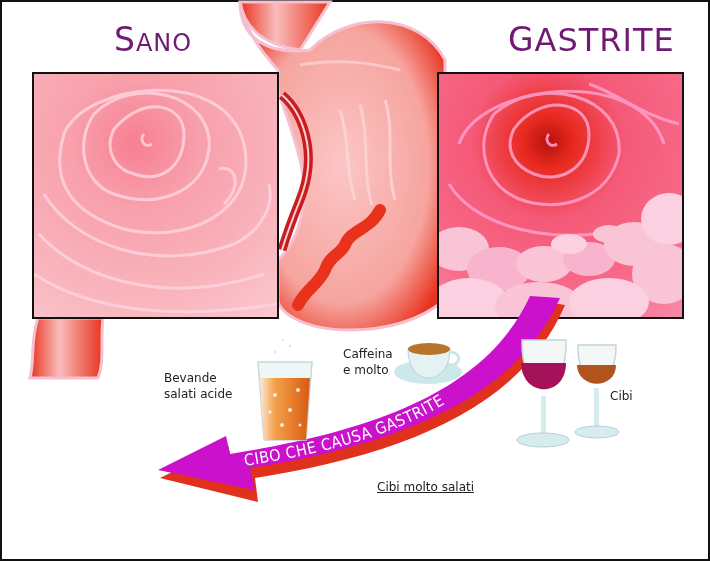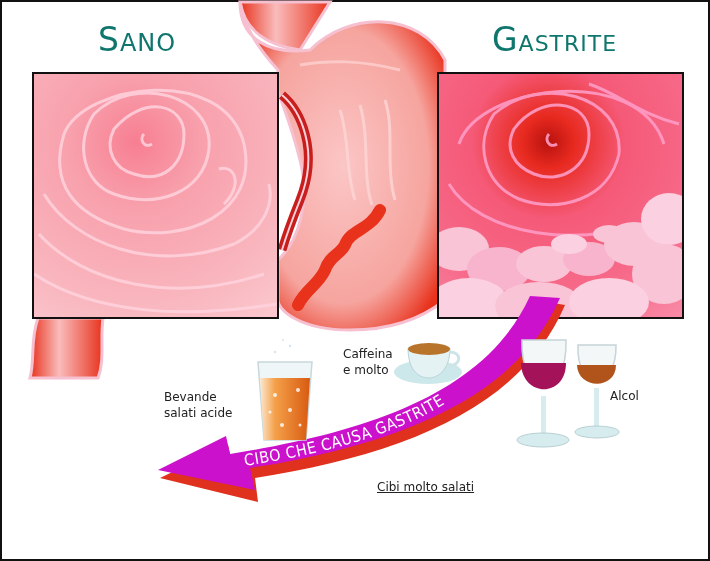--- a/index.html
+++ b/index.html
@@ -1,18 +1,18 @@
 <!DOCTYPE html>
 <html><head>
   <meta charset="utf-8">
   <style>
     html, body { margin: 0; padding: 0; background: #ffffff; }
     body { width: 710px; height: 561px; position: relative; overflow: hidden; font-family: "DejaVu Sans", sans-serif; }
     .frame { position: absolute; left: 0; top: 0; width: 706px; height: 557px; border: 2px solid #111; background: #fff; box-sizing: content-box; }
-    .title { position: absolute; top: 20px; font-family: "DejaVu Sans", sans-serif; color: #0f766e; font-size: 24px; letter-spacing: 1px; font-variant: small-caps; }
+    .title { position: absolute; top: 20px; font-family: "DejaVu Sans", sans-serif; color: #701a75; font-size: 24px; letter-spacing: 1px; font-variant: small-caps; margin-left: 16px; }
     .title .cap { font-size: 33px; }
     .panel { position: absolute; width: 243px; height: 243px; border: 2px solid #111; overflow: hidden; }
     .label { position: absolute; font-size: 12px; color: #222; line-height: 16px; font-family: "DejaVu Sans", sans-serif; }
     svg { position: absolute; left: 0; top: 0; }
   </style>
 </head>
 <body>
 
 <div class="frame"></div>
 
@@ -44,21 +44,21 @@
 
   <path d="M380 210 C 370 230, 350 230, 345 245 C 340 255, 330 255, 325 270 C 318 285, 305 290, 298 305" fill="none" stroke="#e8321c" stroke-width="12" stroke-linecap="round"></path>
 
   <path d="M38 318 L 103 318 C 100 340, 105 360, 98 378 L 30 378 C 35 360, 30 340, 38 318 Z" fill="url(#esoG)" stroke="#f6c0d0" stroke-width="3"></path>
 </svg>
 
 <div class="title" style="left:98px;">
   <span class="cap">S</span><span style="text-transform:uppercase;font-size:24px;">ano</span>
 </div>
 <div class="title" style="left:492px;">
-  <span class="cap">G</span><span style="text-transform:uppercase;font-size:22px;">astrite</span>
+  <span class="cap">G</span><span style="text-transform:uppercase;font-size:32px;">astrite</span>
 </div>
 
 <div class="panel" style="left:32px; top:72px; background: radial-gradient(circle at 42% 28%, #f77f92 0%, #f8a1ad 30%, #f9b5bd 70%, #fbc8cf 100%);">
   <svg width="243" height="243">
     <g fill="none" stroke="#ffd3de" stroke-width="3" opacity="0.85">
       <path d="M80 55 C 110 20, 150 30, 150 60 C 150 90, 130 110, 100 100 C 80 95, 70 75, 80 55 Z"></path>
       <path d="M60 40 C 100 0, 180 20, 175 75 C 170 120, 120 135, 80 120 C 50 110, 40 70, 60 40 Z"></path>
       <path d="M30 60 C 50 10, 190 -10, 210 70 C 225 140, 150 170, 90 155 C 40 140, 15 110, 30 60 Z"></path>
       <path d="M10 120 C 40 170, 120 200, 200 170 C 230 155, 240 130, 235 110"></path>
       <path d="M5 160 C 50 210, 140 230, 230 200"></path>
@@ -148,26 +148,26 @@
     <ellipse cx="543" cy="440" rx="26" ry="7" fill="#d6ecee" stroke="#b8d0d4"></ellipse>
   </g>
   <g>
     <path d="M578 345 C 576 392, 617 392, 616 345 Z" fill="#f4f7f8" stroke="#c6d4d8" stroke-width="1.5"></path>
     <path d="M577 365 C 578 390, 616 390, 616 365 Z" fill="#b0541c"></path>
     <rect x="594" y="388" width="5" height="40" fill="#d6ecee"></rect>
     <ellipse cx="597" cy="432" rx="22" ry="6" fill="#d6ecee" stroke="#b8d0d4"></ellipse>
   </g>
 </svg>
 
-<div class="label" style="left:164px; top:389px;">
+<div class="label" style="left:164px; top:370px;">
   <div>Bevande</div>
   <div>salati acide</div>
 </div>
 <div class="label" style="left:343px; top:346px;">
   <div>Caffeina</div>
   <div>e molto</div>
 </div>
 <div class="label" style="left:610px; top:388px;">
-  <div>Alcol</div>
+  <div>Cibi</div>
 </div>
 <div class="label" style="left:377px; top:479px;text-decoration:underline;">
   <div>Cibi molto salati</div>
 </div>
 
 </body></html>

